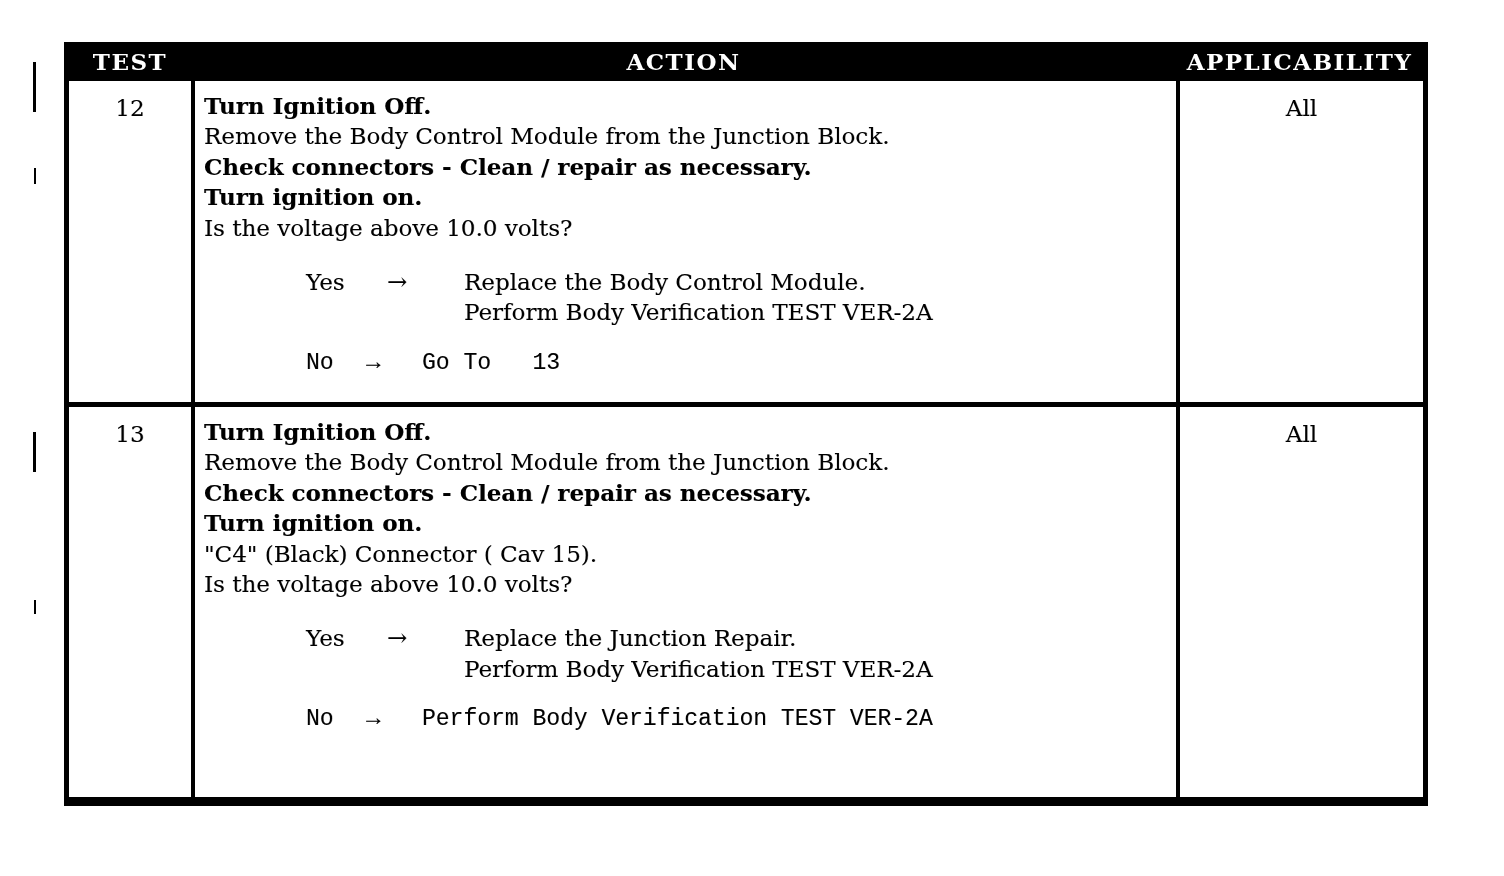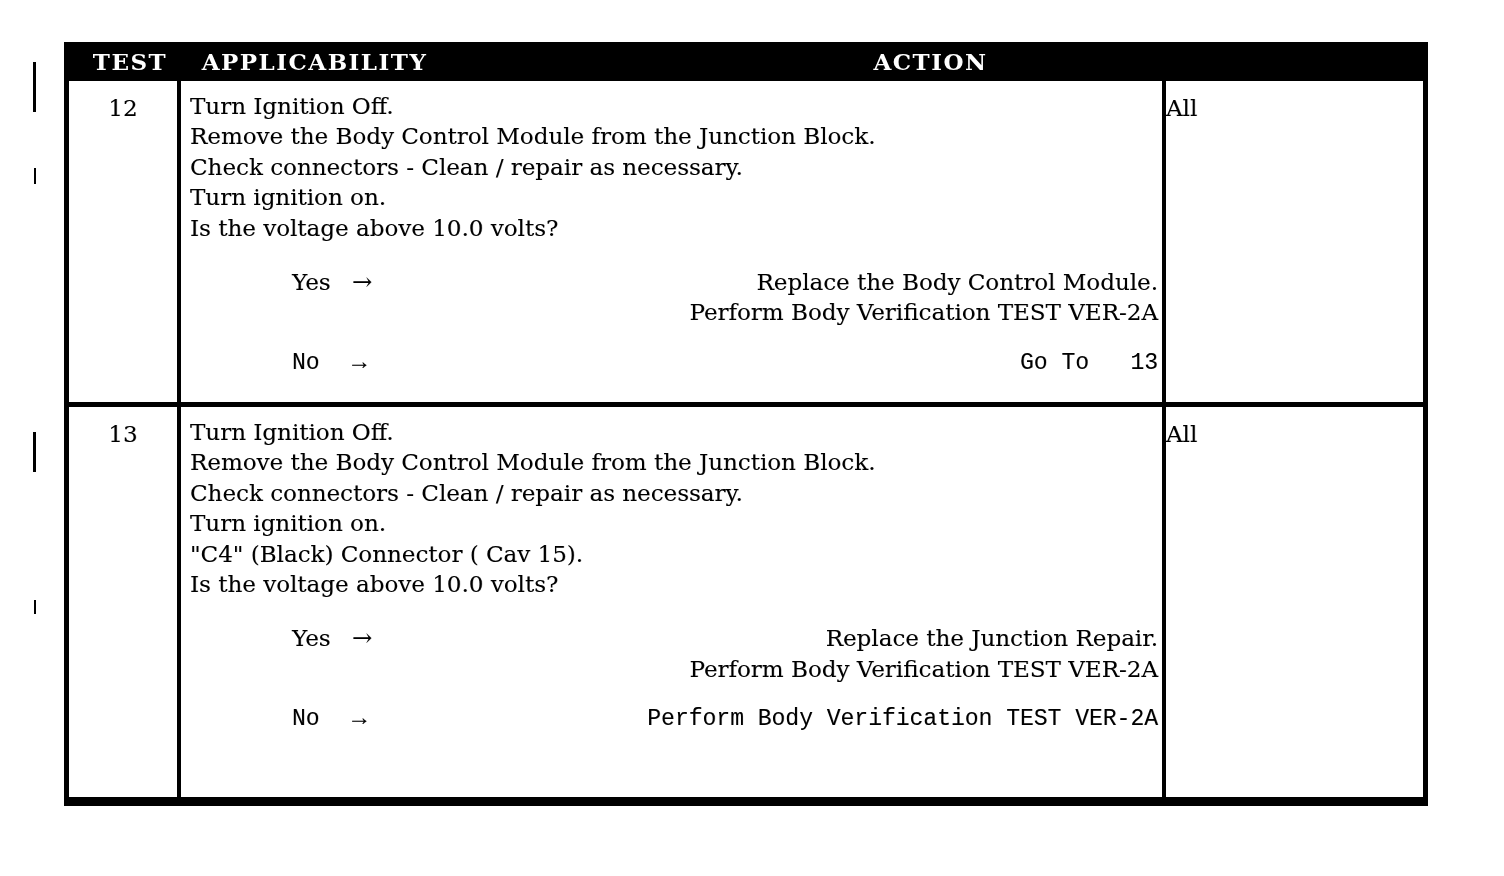--- a/index.html
+++ b/index.html
@@ -43,51 +43,51 @@
   
   .trow {
     display: flex;
     font-size: 23px;
     line-height: 30.4px;
     text-shadow: 0.45px 0.45px 0 rgba(0,0,0,0.30);
   }
   .row-a { height: 326px; border-bottom: 5px solid #000; }
   .row-b { height: 390px; }
   .td-test {
-    width: 112px;
+    width: 126px;
     border-right: 4px solid #000;
     text-align: center;
     padding-top: 12px;
   }
   .td-action {
     width: 985px;
     border-right: 4px solid #000;
     padding: 10px 4px 0 9px;
     overflow: hidden;
   }
   .td-appl {
     flex: 1;
-    text-align: left;
+    text-align: center;
     padding-top: 12px;
     border-radius: 25px;
   }
   .line { white-space: nowrap; }
-  .line.bold { font-weight: normal; }
+  .line.bold { font-weight: bold; }
   .line.tight { letter-spacing: -0.45px; }
   
   .branch {
     display: flex;
     margin-left: 102px;
   }
-  .branch.first  { margin-top: 24px; }
+  .branch.first  { margin-top: 24px; gap: 21px; }
   .branch.second { margin-top: 20px; font-family: Liberation Mono, monospace; }
   .blabel { width: 60px; flex: none; }
   .barrow { width: 56px; flex: none; font-size: 24px; }
   .btext  { flex: 1; }
-  .btext div { white-space: pre-wrap; text-align: right; }
+  .btext div { white-space: pre-wrap; }
   
   .artifact { position: absolute; background: #000; }
   .art1 { left: 33px; top: 62px;  width: 3px; height: 50px; }
   .art2 { left: 34px; top: 168px; width: 2px; height: 16px; }
   .art3 { left: 33px; top: 432px; width: 3px; height: 40px; }
   .art4 { left: 34px; top: 600px; width: 2px; height: 14px; }
 </style>
 </head>
 <body>
 
@@ -95,22 +95,22 @@
 
   <span class="artifact art1"></span>
   <span class="artifact art2"></span>
   <span class="artifact art3"></span>
   <span class="artifact art4"></span>
 
   <div class="doc-table">
 
     <div class="thead">
       <div class="th th-test">TEST</div>
+      <div class="th th-action">ACTION</div>
       <div class="th th-appl">APPLICABILITY</div>
-      <div class="th th-action">ACTION</div>
     </div>
 
     <div class="trow row-a">
       <div class="td-test">12</div>
       <div class="td-action">
         <div class="line bold">Turn Ignition Off.</div>
         <div class="line">Remove the Body Control Module from the Junction Block.</div>
         <div class="line bold">Check connectors - Clean / repair as necessary.</div>
         <div class="line bold">Turn ignition on.</div>
         <div class="line">Is the voltage above 10.0 volts?</div>

